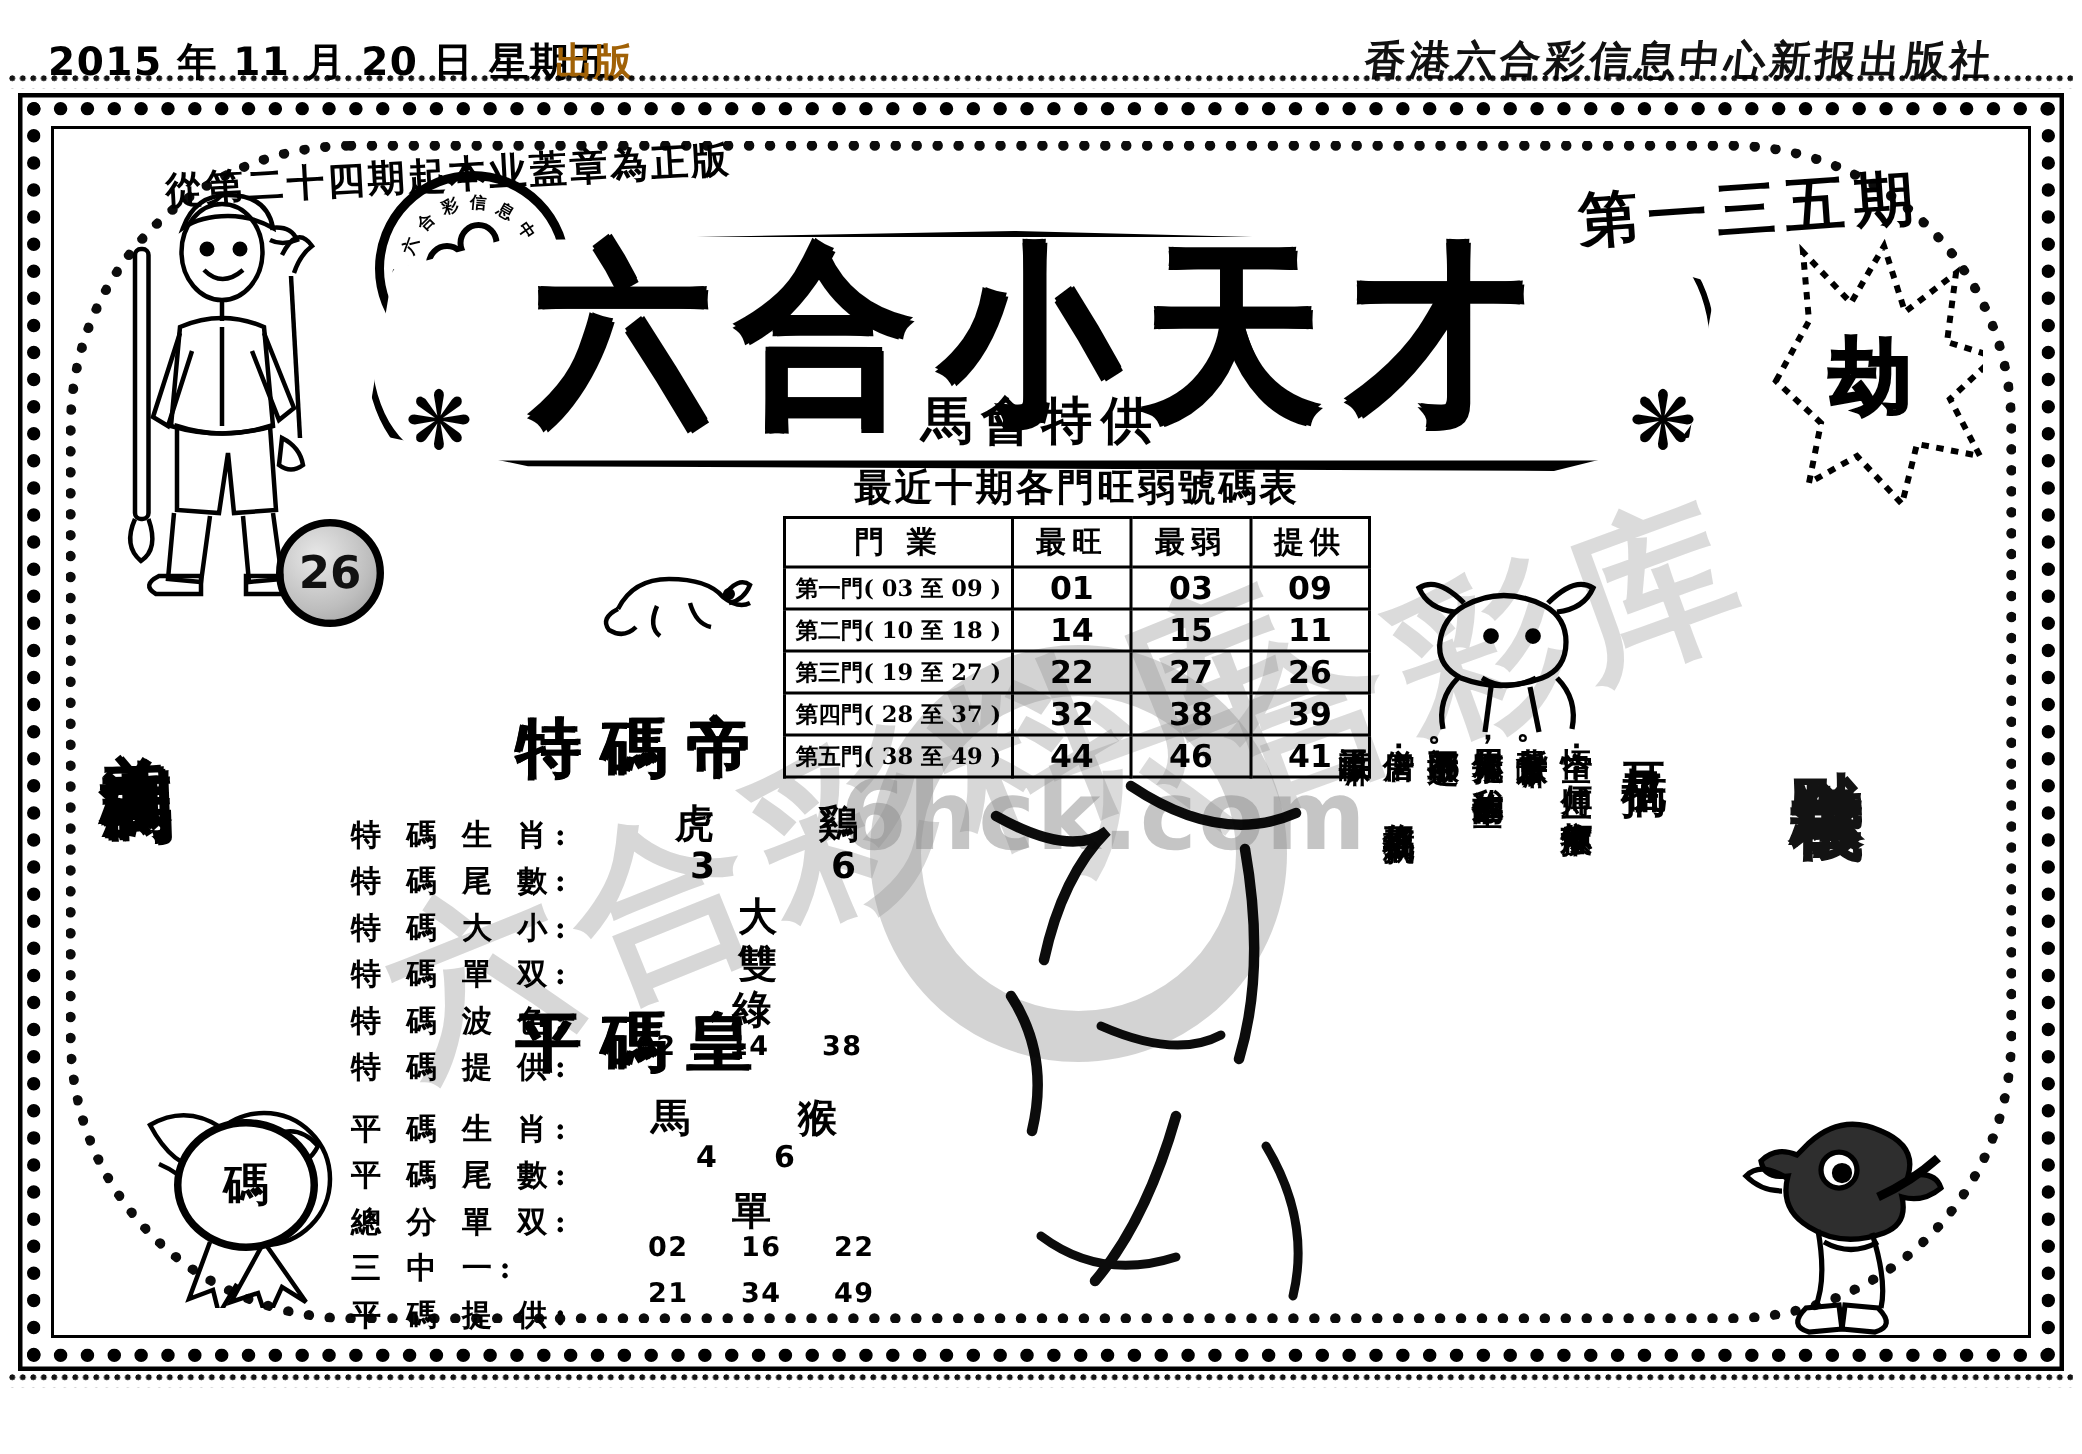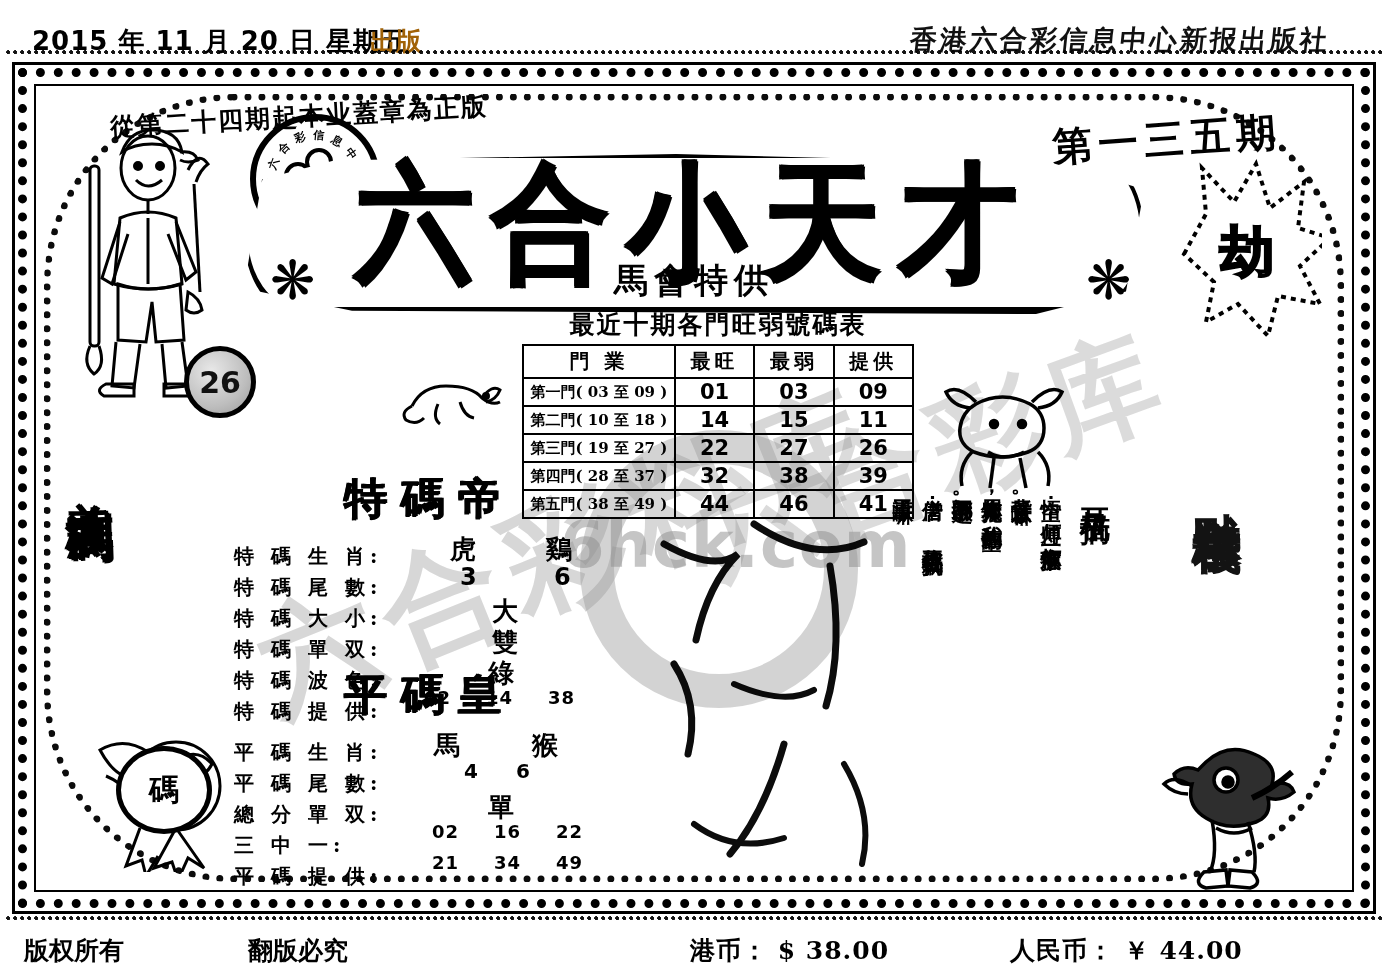--- a/index.html
+++ b/index.html
@@ -612,26 +612,14 @@
         <path d="M96 86 q10 32 6 50"></path>
         <path d="M52 136 q-12 12 2 16 l22 -2 l-2 -16z"></path>
         <path d="M100 136 q12 12 -2 16 l-22 -2 l2 -16z"></path>
         <path d="M40 50 q-18 -12 -28 -2 q10 10 24 10"></path>
         <path d="M64 92 q18 10 36 0"></path>
       </svg>
     </div>
 
   </div>
 
-  <div class="footer">
-    <div class="f-item f-copy">版权所有</div>
-    <div class="f-item f-repr">翻版必究</div>
-    <div class="f-item f-hkd">
-      <span>港币：</span>
-      <span>$ 38.00</span>
-    </div>
-    <div class="f-item f-cny">
-      <span>人民币：</span>
-      <span>￥ 44.00</span>
-    </div>
-  </div>
 
 </div>
 
 </body></html>

